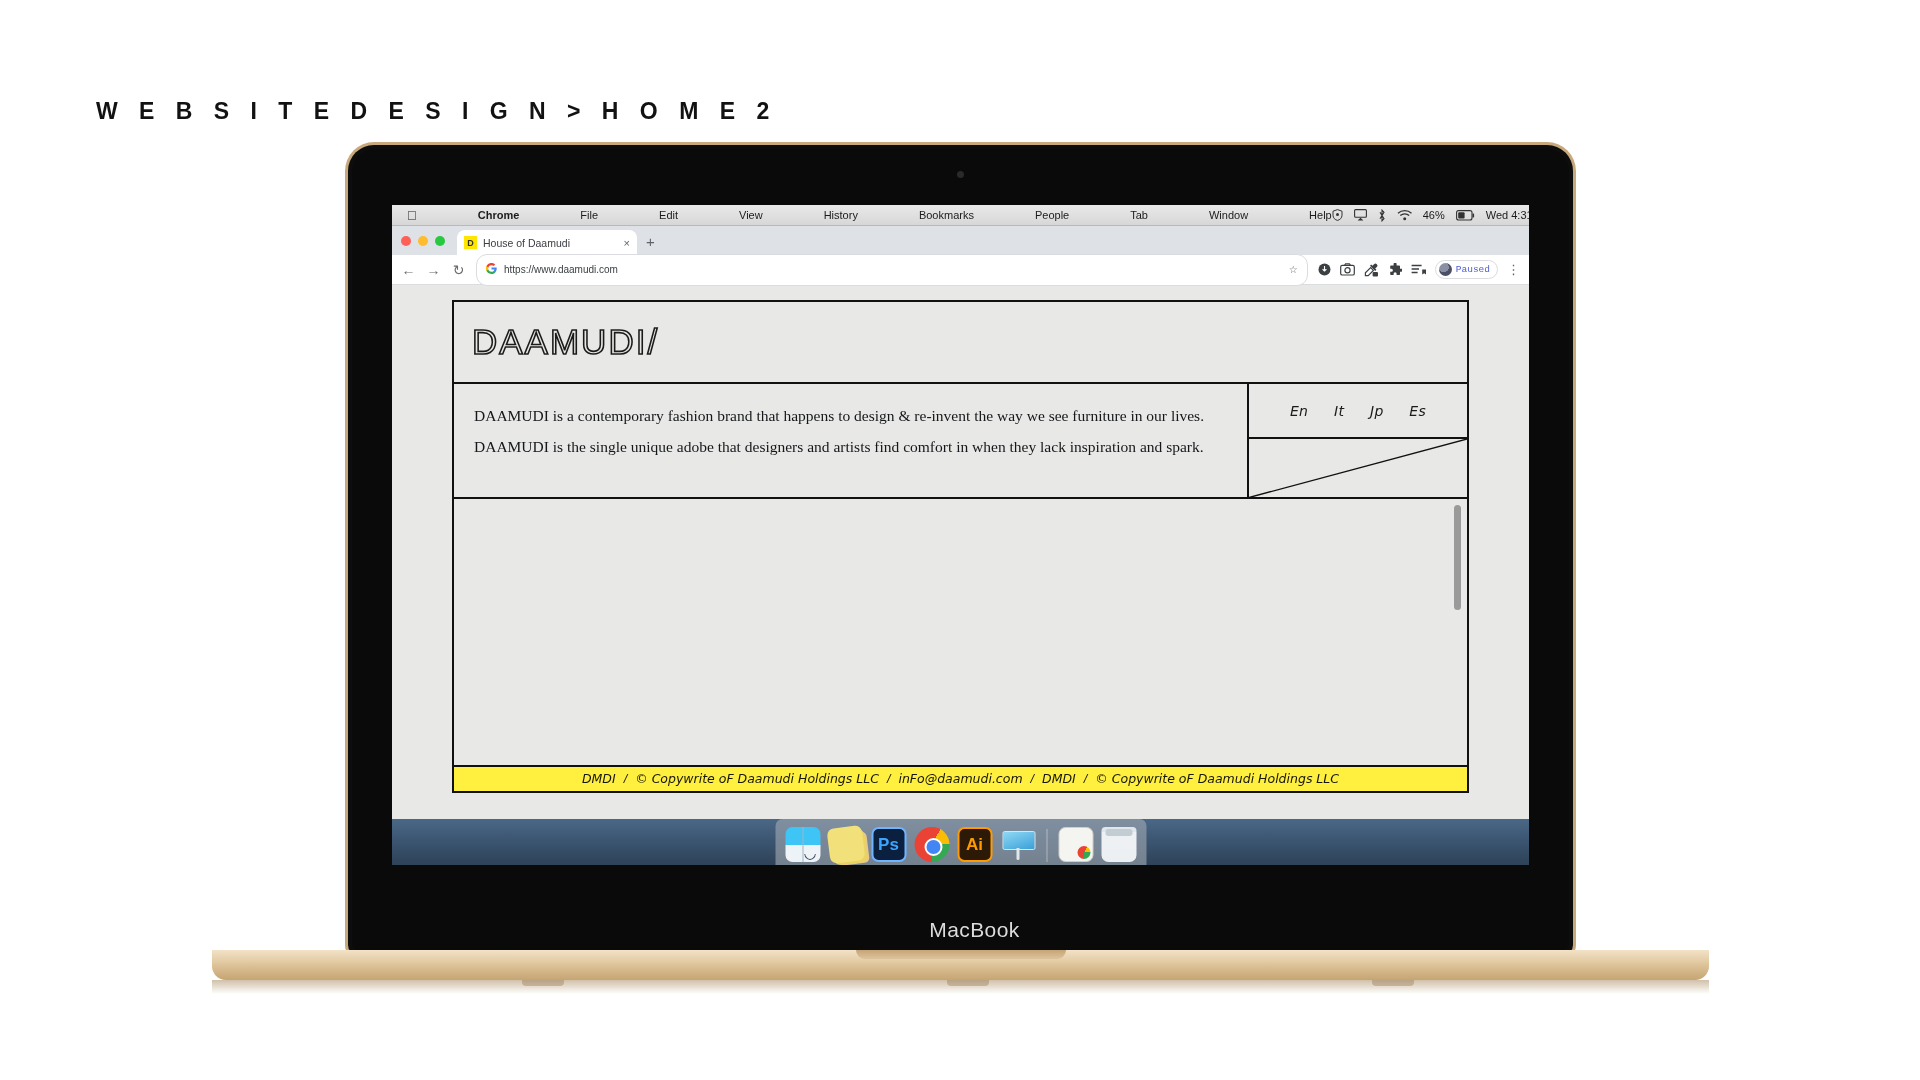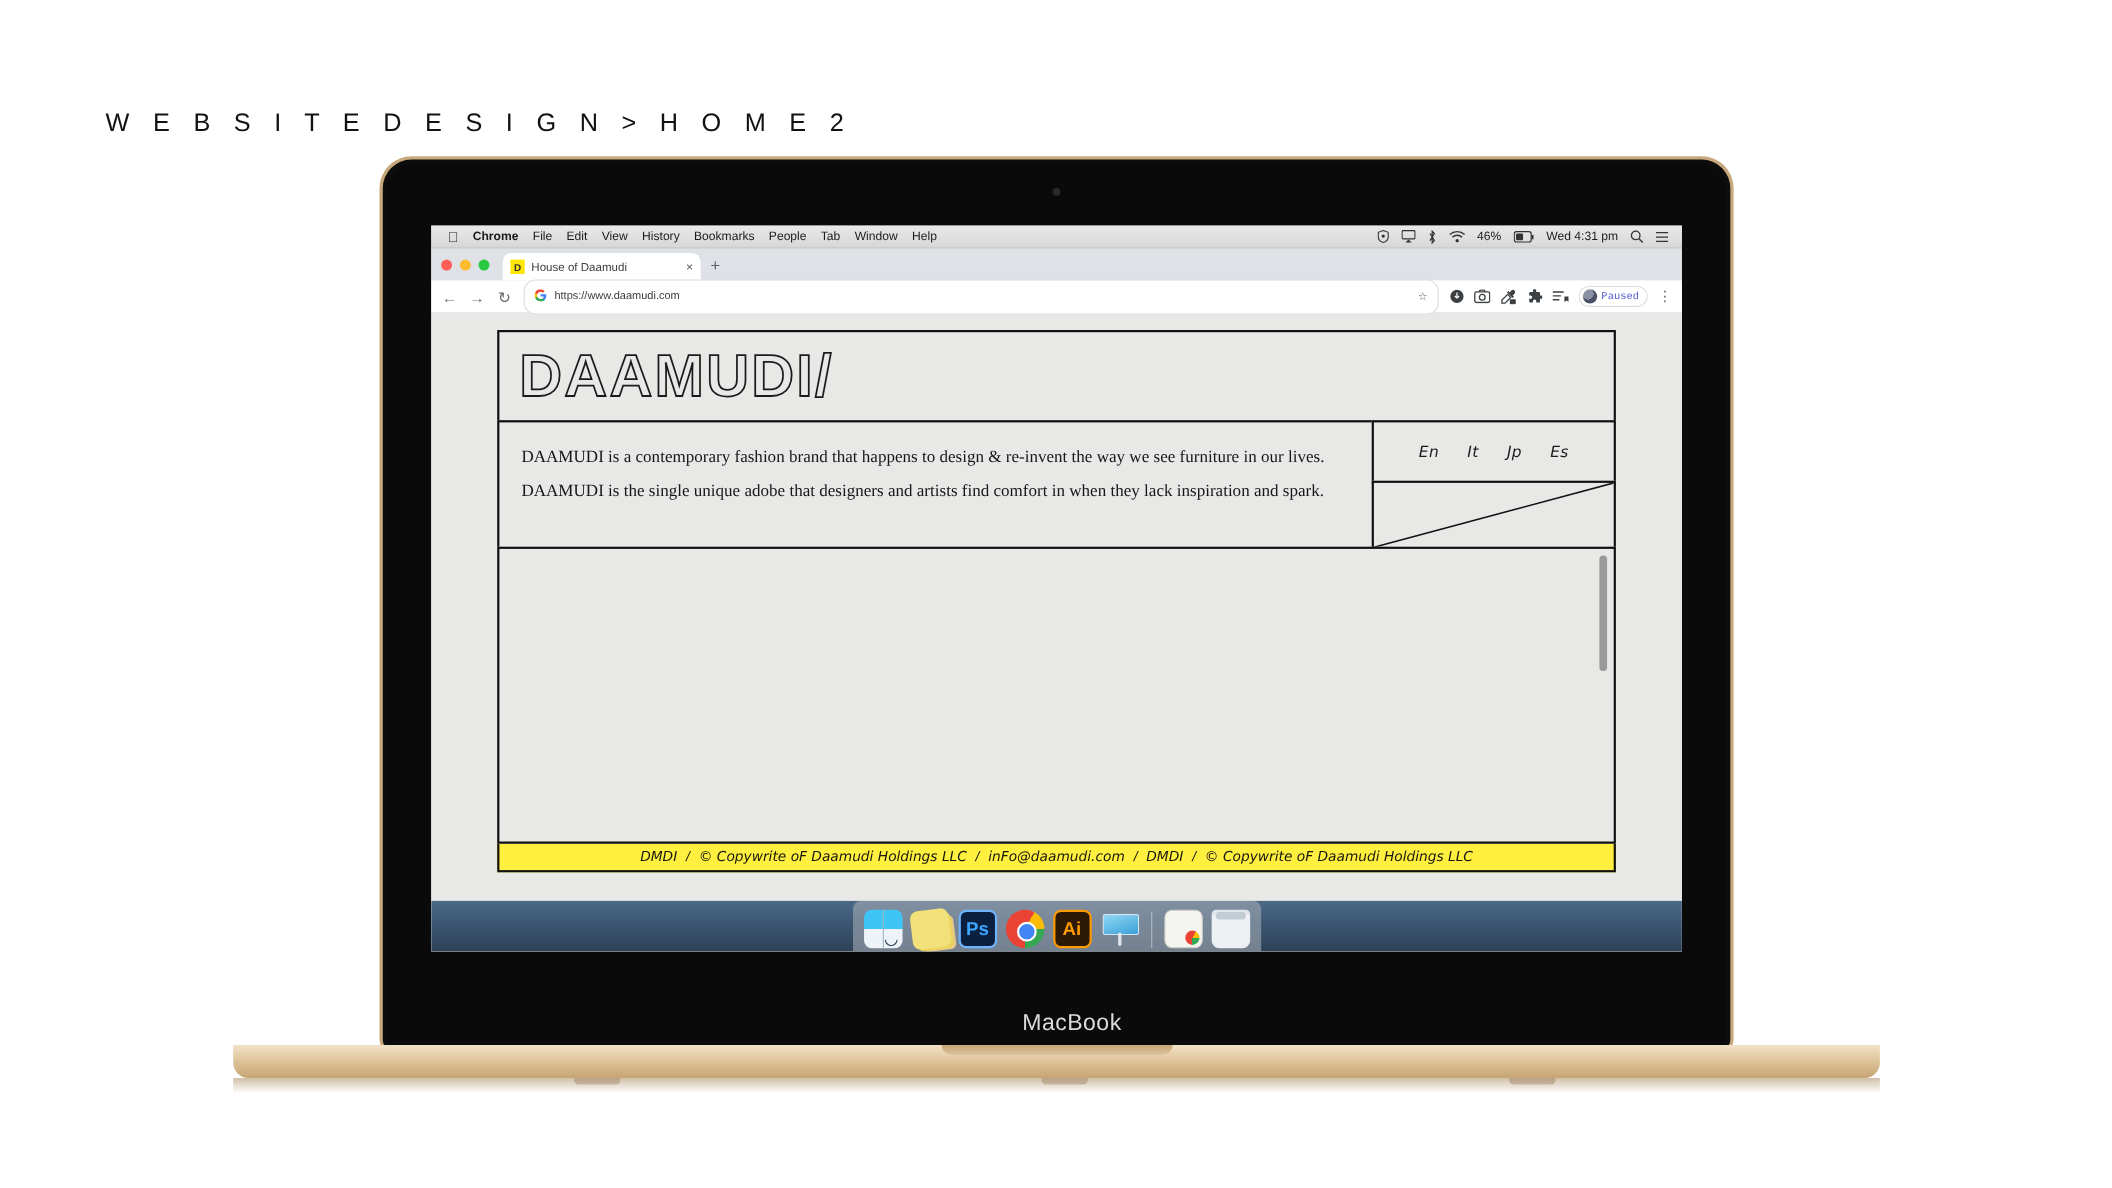--- a/index.html
+++ b/index.html
@@ -2,21 +2,21 @@
 <html><head>
 <meta charset="utf-8">
 <style>
   * { margin:0; padding:0; box-sizing:border-box; }
   html,body { width:1920px; height:1080px; background:#ffffff; overflow:hidden; }
   body { font-family:"Liberation Sans", sans-serif; }
 
   
   #slide-title{
     position:absolute; left:96px; top:98px;
-    font-size:23px; font-weight:normal; letter-spacing:7.5px;
+    font-size:23px; font-weight:bold; letter-spacing:7.5px;
     color:#121212; white-space:nowrap;
   }
 
   
   #laptop{ position:absolute; left:348px; top:145px; width:1225px; height:820px; }
 
   
   #lid{
     position:absolute; left:0; top:0; width:1225px; height:810px;
     background:#0d0d0d; border-radius:26px 26px 10px 10px;
@@ -57,21 +57,21 @@
 
   
   #menubar{
     position:absolute; left:0; top:0; width:100%; height:21px;
     background:linear-gradient(180deg,#e9e9e9,#d7d7d7);
     border-bottom:1px solid #b9b9b9;
     display:flex; align-items:center; font-size:11px; color:#1b1b1b;
   }
   #menubar-left{ display:flex; align-items:center; gap:13px; padding-left:15px; }
   #apple-logo{ font-size:13px; line-height:1; }
-  .menu-item{ white-space:nowrap; }
+  .menu-item{ white-space:nowrap;margin-left:48px; }
   .menu-item.bold{ font-weight:bold; }
   #menubar-right{ margin-left:auto; display:flex; align-items:center; gap:11px; padding-right:12px; }
   .sysicon{ display:inline-flex; align-items:center; }
   #battery-pct{ font-size:11px; }
   #clock{ font-size:11px; white-space:nowrap; }
 
   
   #tabstrip{
     position:absolute; left:0; top:21px; width:100%; height:29px;
     background:#dee1e6; display:flex; align-items:flex-end; padding-left:9px;
@@ -124,21 +124,21 @@
 
   
   #page{
     position:absolute; left:0; top:81px; width:100%; bottom:0;
     background:#e8e8e6; padding:14px 60px 0 60px;
   }
   .wire{ border:2.5px solid #111; background:#e8e8e6; }
 
   #logo-box{ height:84px; display:flex; align-items:center; padding-left:18px; }
   #logo-text{
-    font-size:54px; font-weight:bold; letter-spacing:2px;
+    font-size:35px; font-weight:normal; letter-spacing:2px;
     color:transparent; -webkit-text-stroke:1.6px #1b1b1b;
     font-family:"Liberation Sans", sans-serif;
   }
 
   #intro-row{ display:flex; margin-top:-2.5px; height:118px; }
   #intro-box{
     flex:1; border:2.5px solid #111; background:#e8e8e6;
     padding:16px 20px 0 20px;
   }
   #intro-text{

